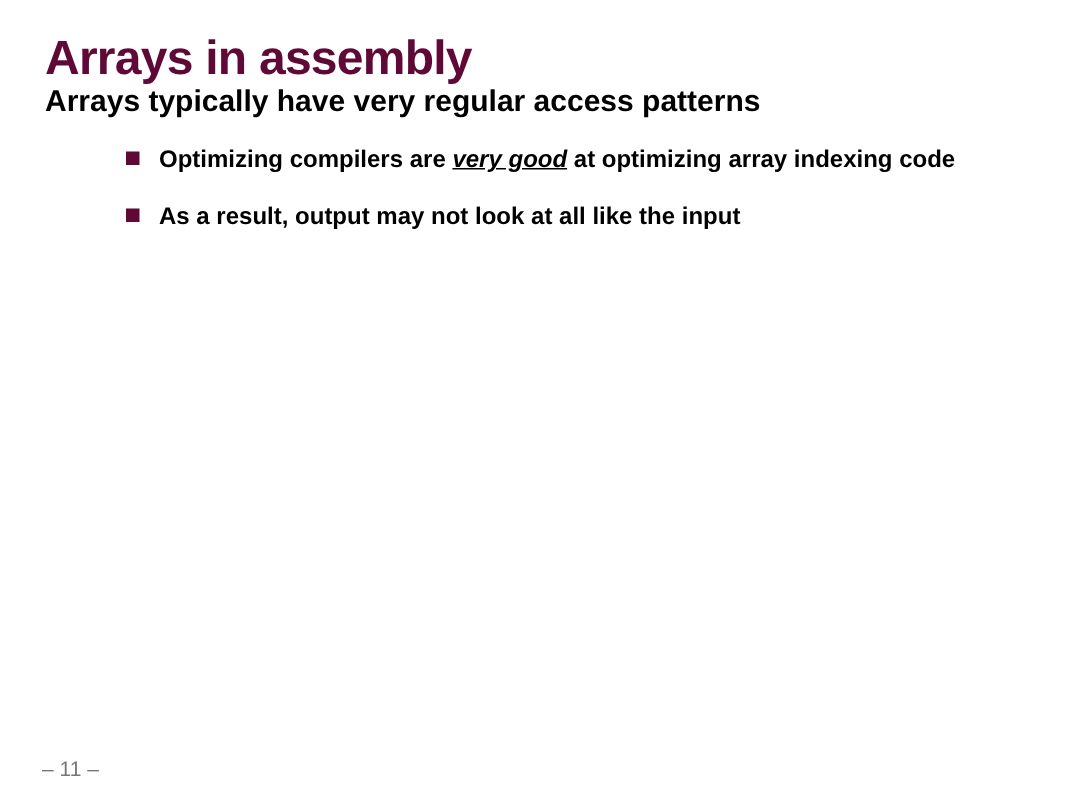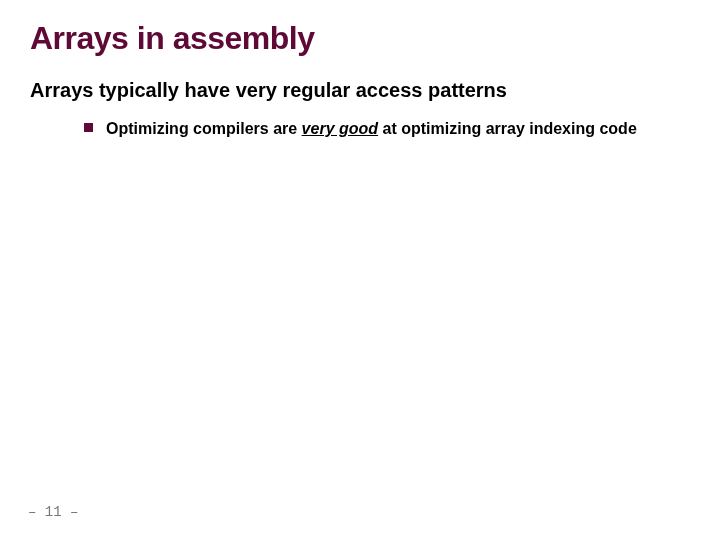--- a/index.html
+++ b/index.html
@@ -18,21 +18,20 @@
   .slide {
     width: 720px;
     height: 540px;
     position: relative;
     padding: 20px 30px 30px 30px;
   }
   .title {
     color: #5e0936;
     font-size: 32px;
     font-weight: bold;
-    margin-bottom: 22px;
     letter-spacing: -0.5px;
   }
   .subhead {
     color: #000000;
     font-size: 20px;
     font-weight: bold;
     margin-bottom: 14px;
   }
   .bullets {
     list-style: none;
@@ -59,34 +58,37 @@
   .vg {
     font-style: italic;
     text-decoration: underline;
   }
   .pagenum {
     position: absolute;
     left: 28px;
     bottom: 20px;
     color: #777777;
     font-size: 14px;
-    font-family: Liberation Mono, monospace;
   }
 </style>
 </head>
 <body>
 
 <div class="slide">
 
   <div class="title">Arrays in assembly</div>
 
   <div class="subhead">Arrays typically have very regular access patterns</div>
 
   <ul class="bullets">
     <li>
       <span class="sq"></span>
       <span>Optimizing compilers are </span><span class="vg">very good</span><span> at optimizing array indexing code</span>
     </li>
+    <li>
+      <span class="sq"></span>
+      <span>As a result, output may not look at all like the input</span><span class="vg"></span><span></span>
+    </li>
   </ul>
 
   <div class="pagenum">– 11 –</div>
 
 </div>
 
 </body></html>

